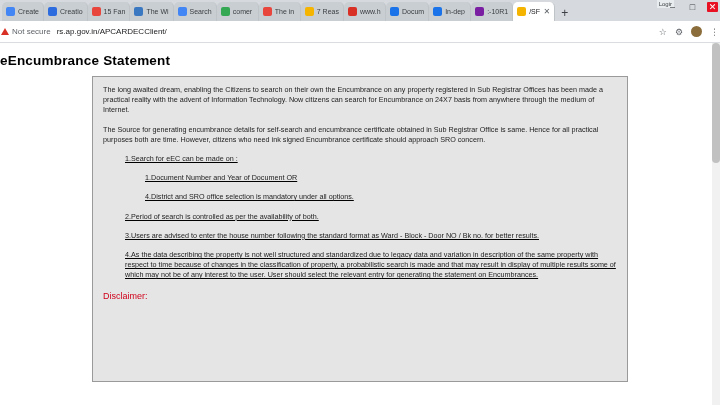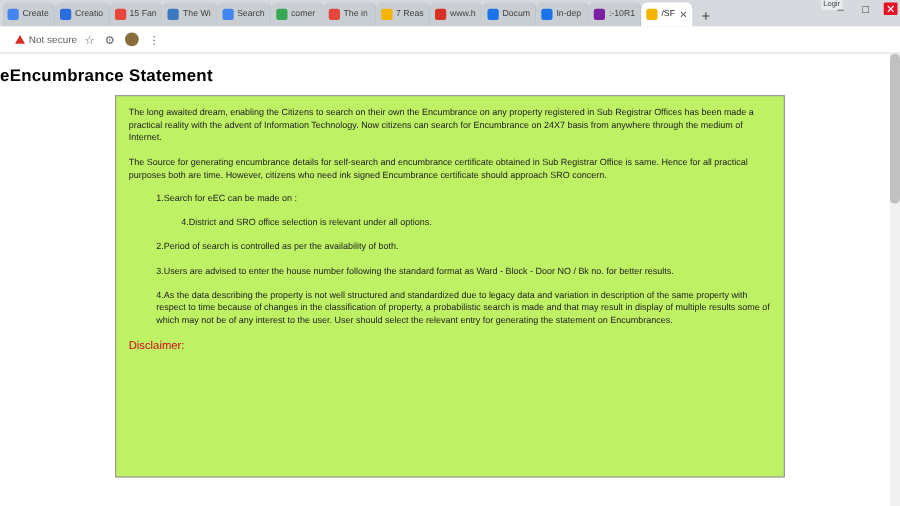--- a/index.html
+++ b/index.html
@@ -86,21 +86,21 @@
     color: #3c4043;
     background: #e9ecef;
     padding: 1px 2px;
   }
   .toolbar {
     height: 22px;
     background: #ffffff;
     border-bottom: 1px solid #dadce0;
     display: flex;
     align-items: center;
-    padding: 0 12px;
+    padding: 0 1px;
     gap: 6px;
   }
   .security {
     display: flex; align-items: center; gap: 3px;
     font-size: 8px; color: #5f6368;
   }
   .warn-tri {
     display: inline-block;
     width: 0; height: 0;
     border-left: 4px solid transparent;
@@ -135,36 +135,37 @@
   .page-title {
     font-size: 13.5px;
     font-weight: bold;
     color: #000000;
     margin: 2px 0 8px 0;
     letter-spacing: .2px;
   }
   .doc-frame {
     margin: 0 92px 0 92px;
     border: 1px solid #9a9a9a;
-    background: #bef264;
+    background: #e5e5e5;
     padding: 8px 10px 6px 10px;
     height: 306px;
     overflow: hidden;
     position: relative;
   }
   .para {
     font-size: 7.2px;
     line-height: 10.2px;
     color: #222222;
     margin: 0 0 9px 0;
     text-align: left;
   }
   .list-1 {
     margin: 0 0 0 22px;
     padding: 0;
+    text-decoration: underline;
   }
   .li {
     font-size: 7.2px;
     line-height: 10.2px;
     color: #222222;
     margin: 0 0 9px 0;
     position: relative;
   }
   .li .num { display: inline; }
   .sub {
@@ -257,41 +258,45 @@
       <span class="wc">□</span>
       <span class="wc close">✕</span>
     </div>
   </div>
 
   <div class="toolbar">
     <span class="security">
       <span class="warn-tri"></span>
       <span>Not secure</span>
     </span>
+    <span class="urlbox">rs.ap.gov.in/APCARDECClient/</span>
     <span class="tb-icons">
       <span>☆</span>
       <span>⚙</span>
       <span class="avatar-dot"></span>
       <span>⋮</span>
     </span>
   </div>
 
   <div class="page">
     <div class="page-title">eEncumbrance Statement</div>
 
     <div class="doc-frame">
       <p class="para">The long awaited dream, enabling the Citizens to search on their own the Encumbrance on any property registered in Sub Registrar Offices has been made a practical reality with the advent of Information Technology. Now citizens can search for Encumbrance on 24X7 basis from anywhere through the medium of Internet.</p>
       <p class="para">The Source for generating encumbrance details for self-search and encumbrance certificate obtained in Sub Registrar Office is same. Hence for all practical purposes both are time. However, citizens who need ink signed Encumbrance certificate should approach SRO concern.</p>
 
       <div class="list-1">
         <div class="li">
           <span class="num">1.</span><span>Search for eEC can be made on :</span>
         </div>
         <div class="li sub">
-          <span class="num">4.</span><span>District and SRO office selection is relevant under all options.</span>
+          <span class="num">1.</span><span>Document Number and Year of Document OR</span>
+        </div>
+        <div class="li sub">
+          <span class="num">4.</span><span>District and SRO office selection is mandatory under all options.</span>
         </div>
         <div class="li">
           <span class="num">2.</span><span>Period of search is controlled as per the availability of both.</span>
         </div>
         <div class="li">
           <span class="num">3.</span><span>Users are advised to enter the house number following the standard format as Ward - Block - Door NO / Bk no. for better results.</span>
         </div>
         <div class="li">
           <span class="num">4.</span><span>As the data describing the property is not well structured and standardized due to legacy data and variation in description of the same property with respect to time because of changes in the classification of property, a probabilistic search is made and that may result in display of multiple results some of which may not be of any interest to the user. User should select the relevant entry for generating the statement on Encumbrances.</span>
         </div>

